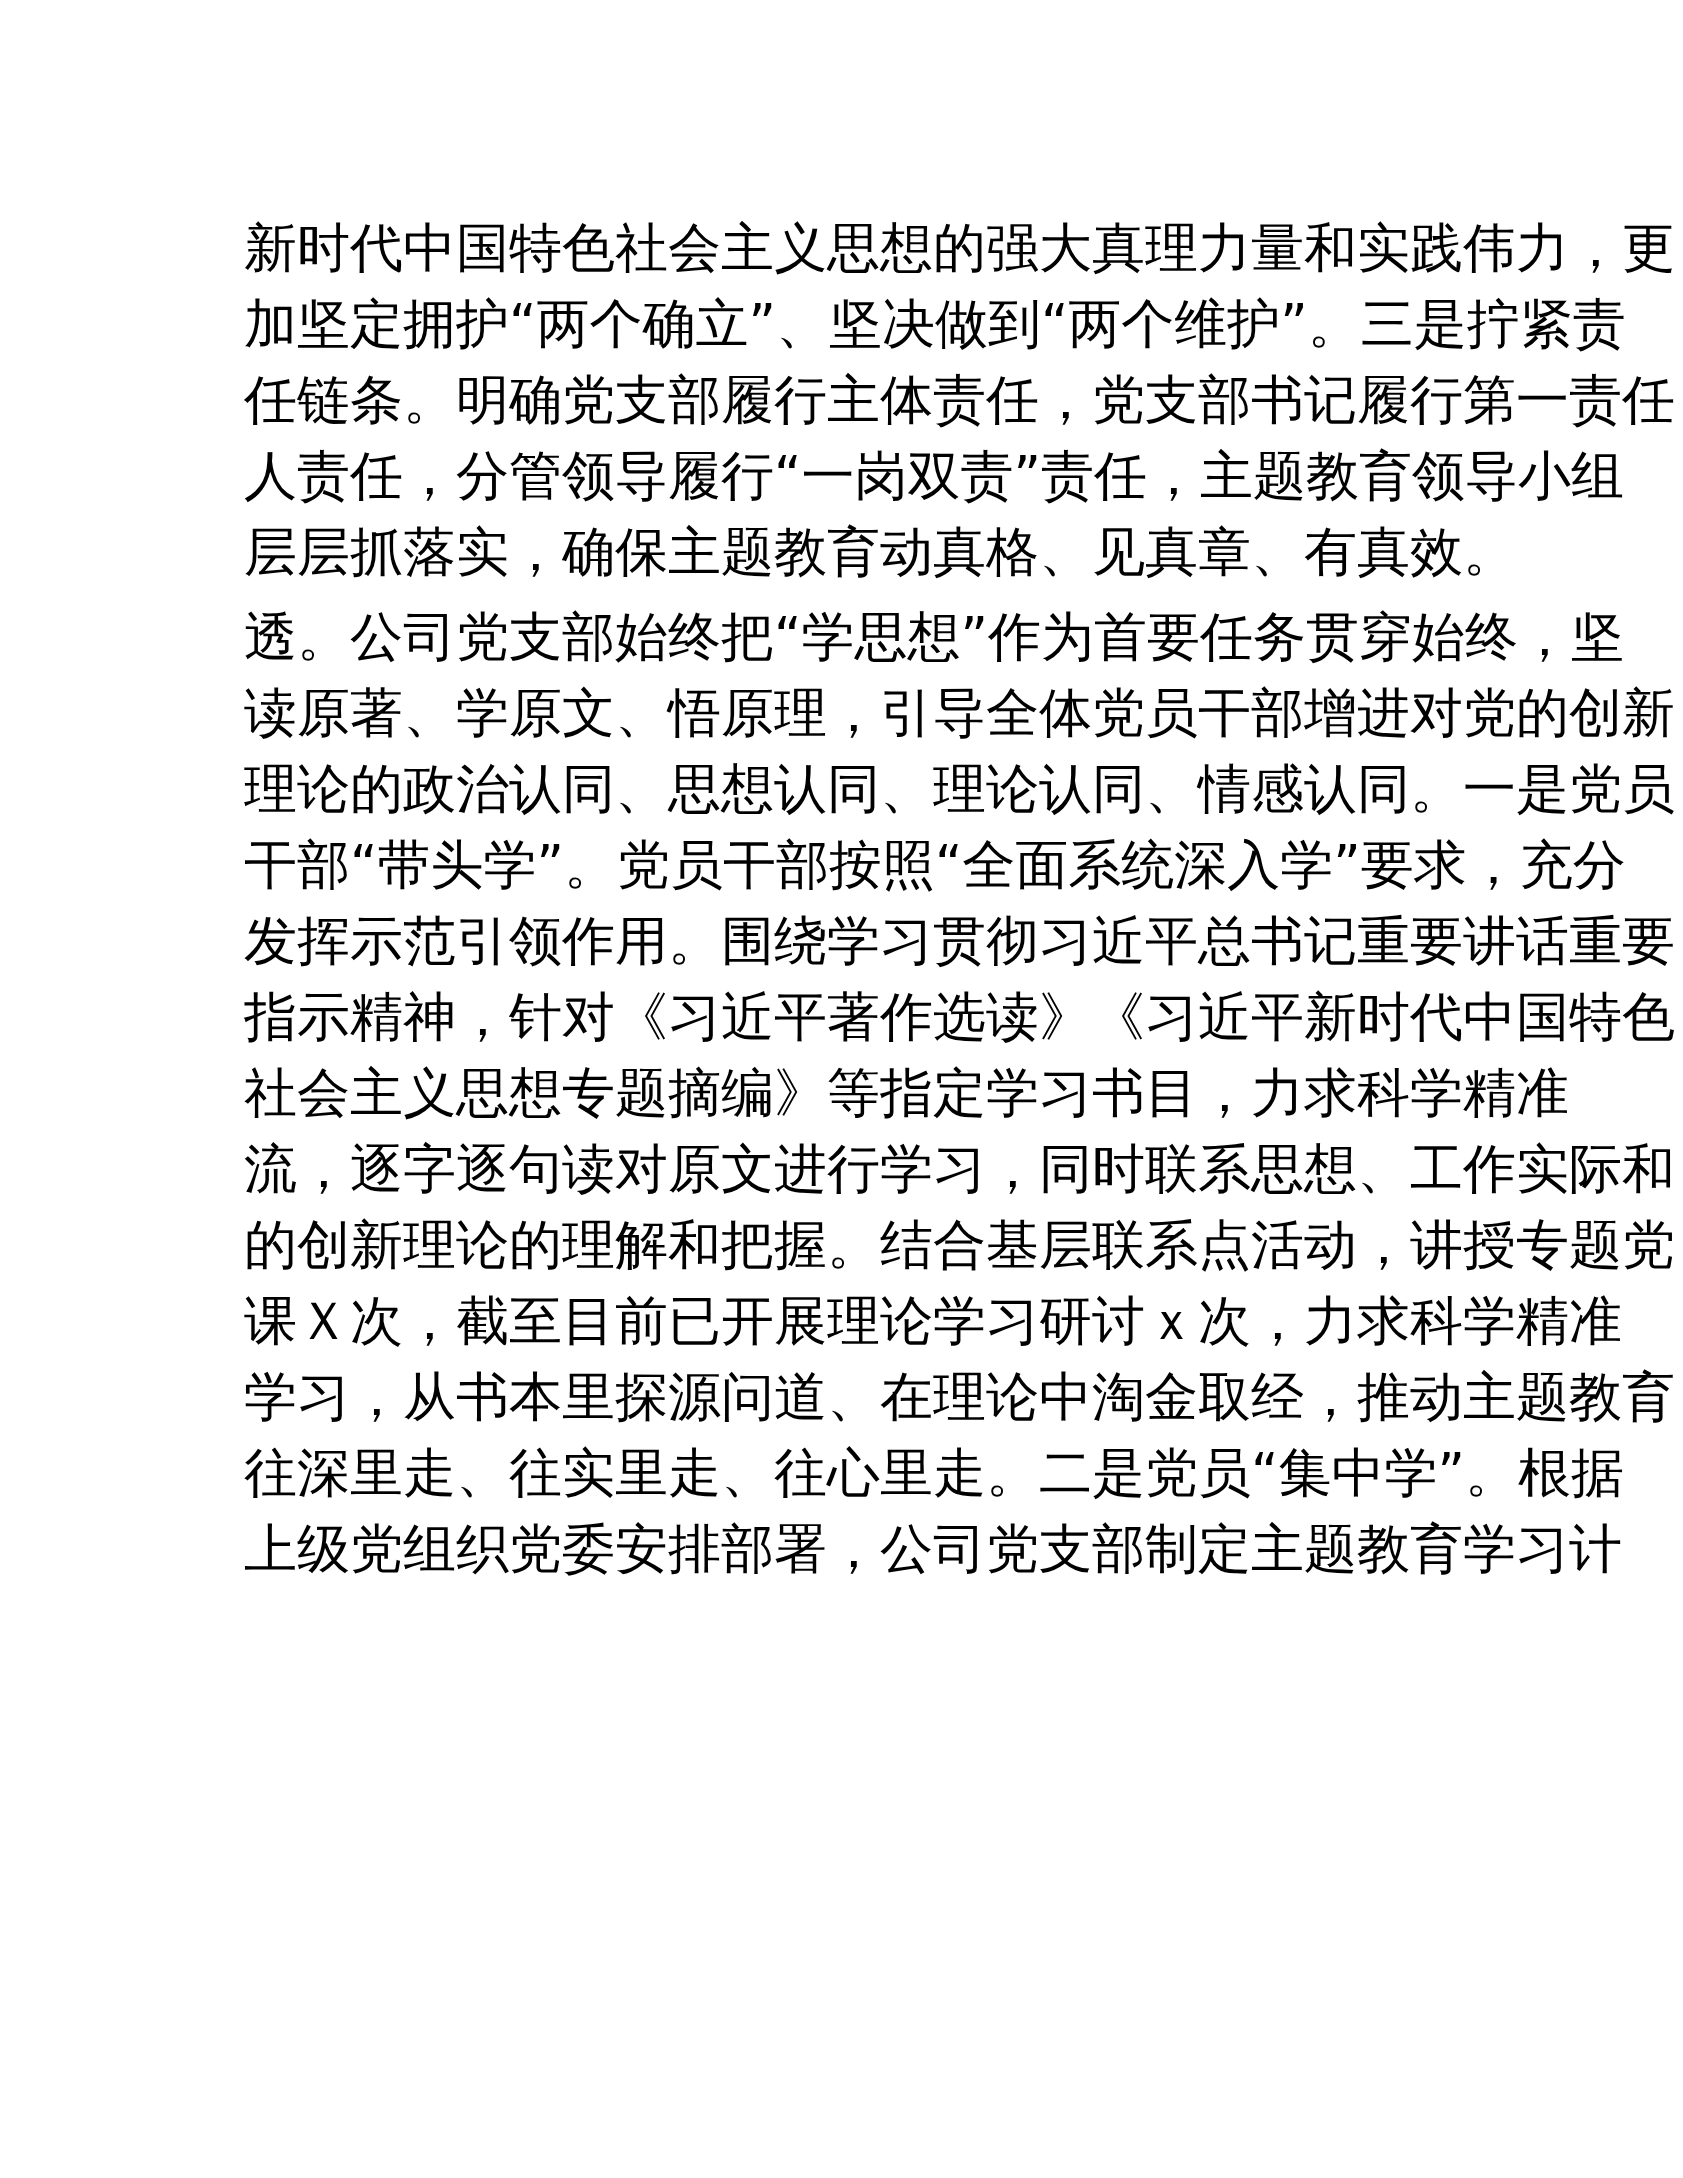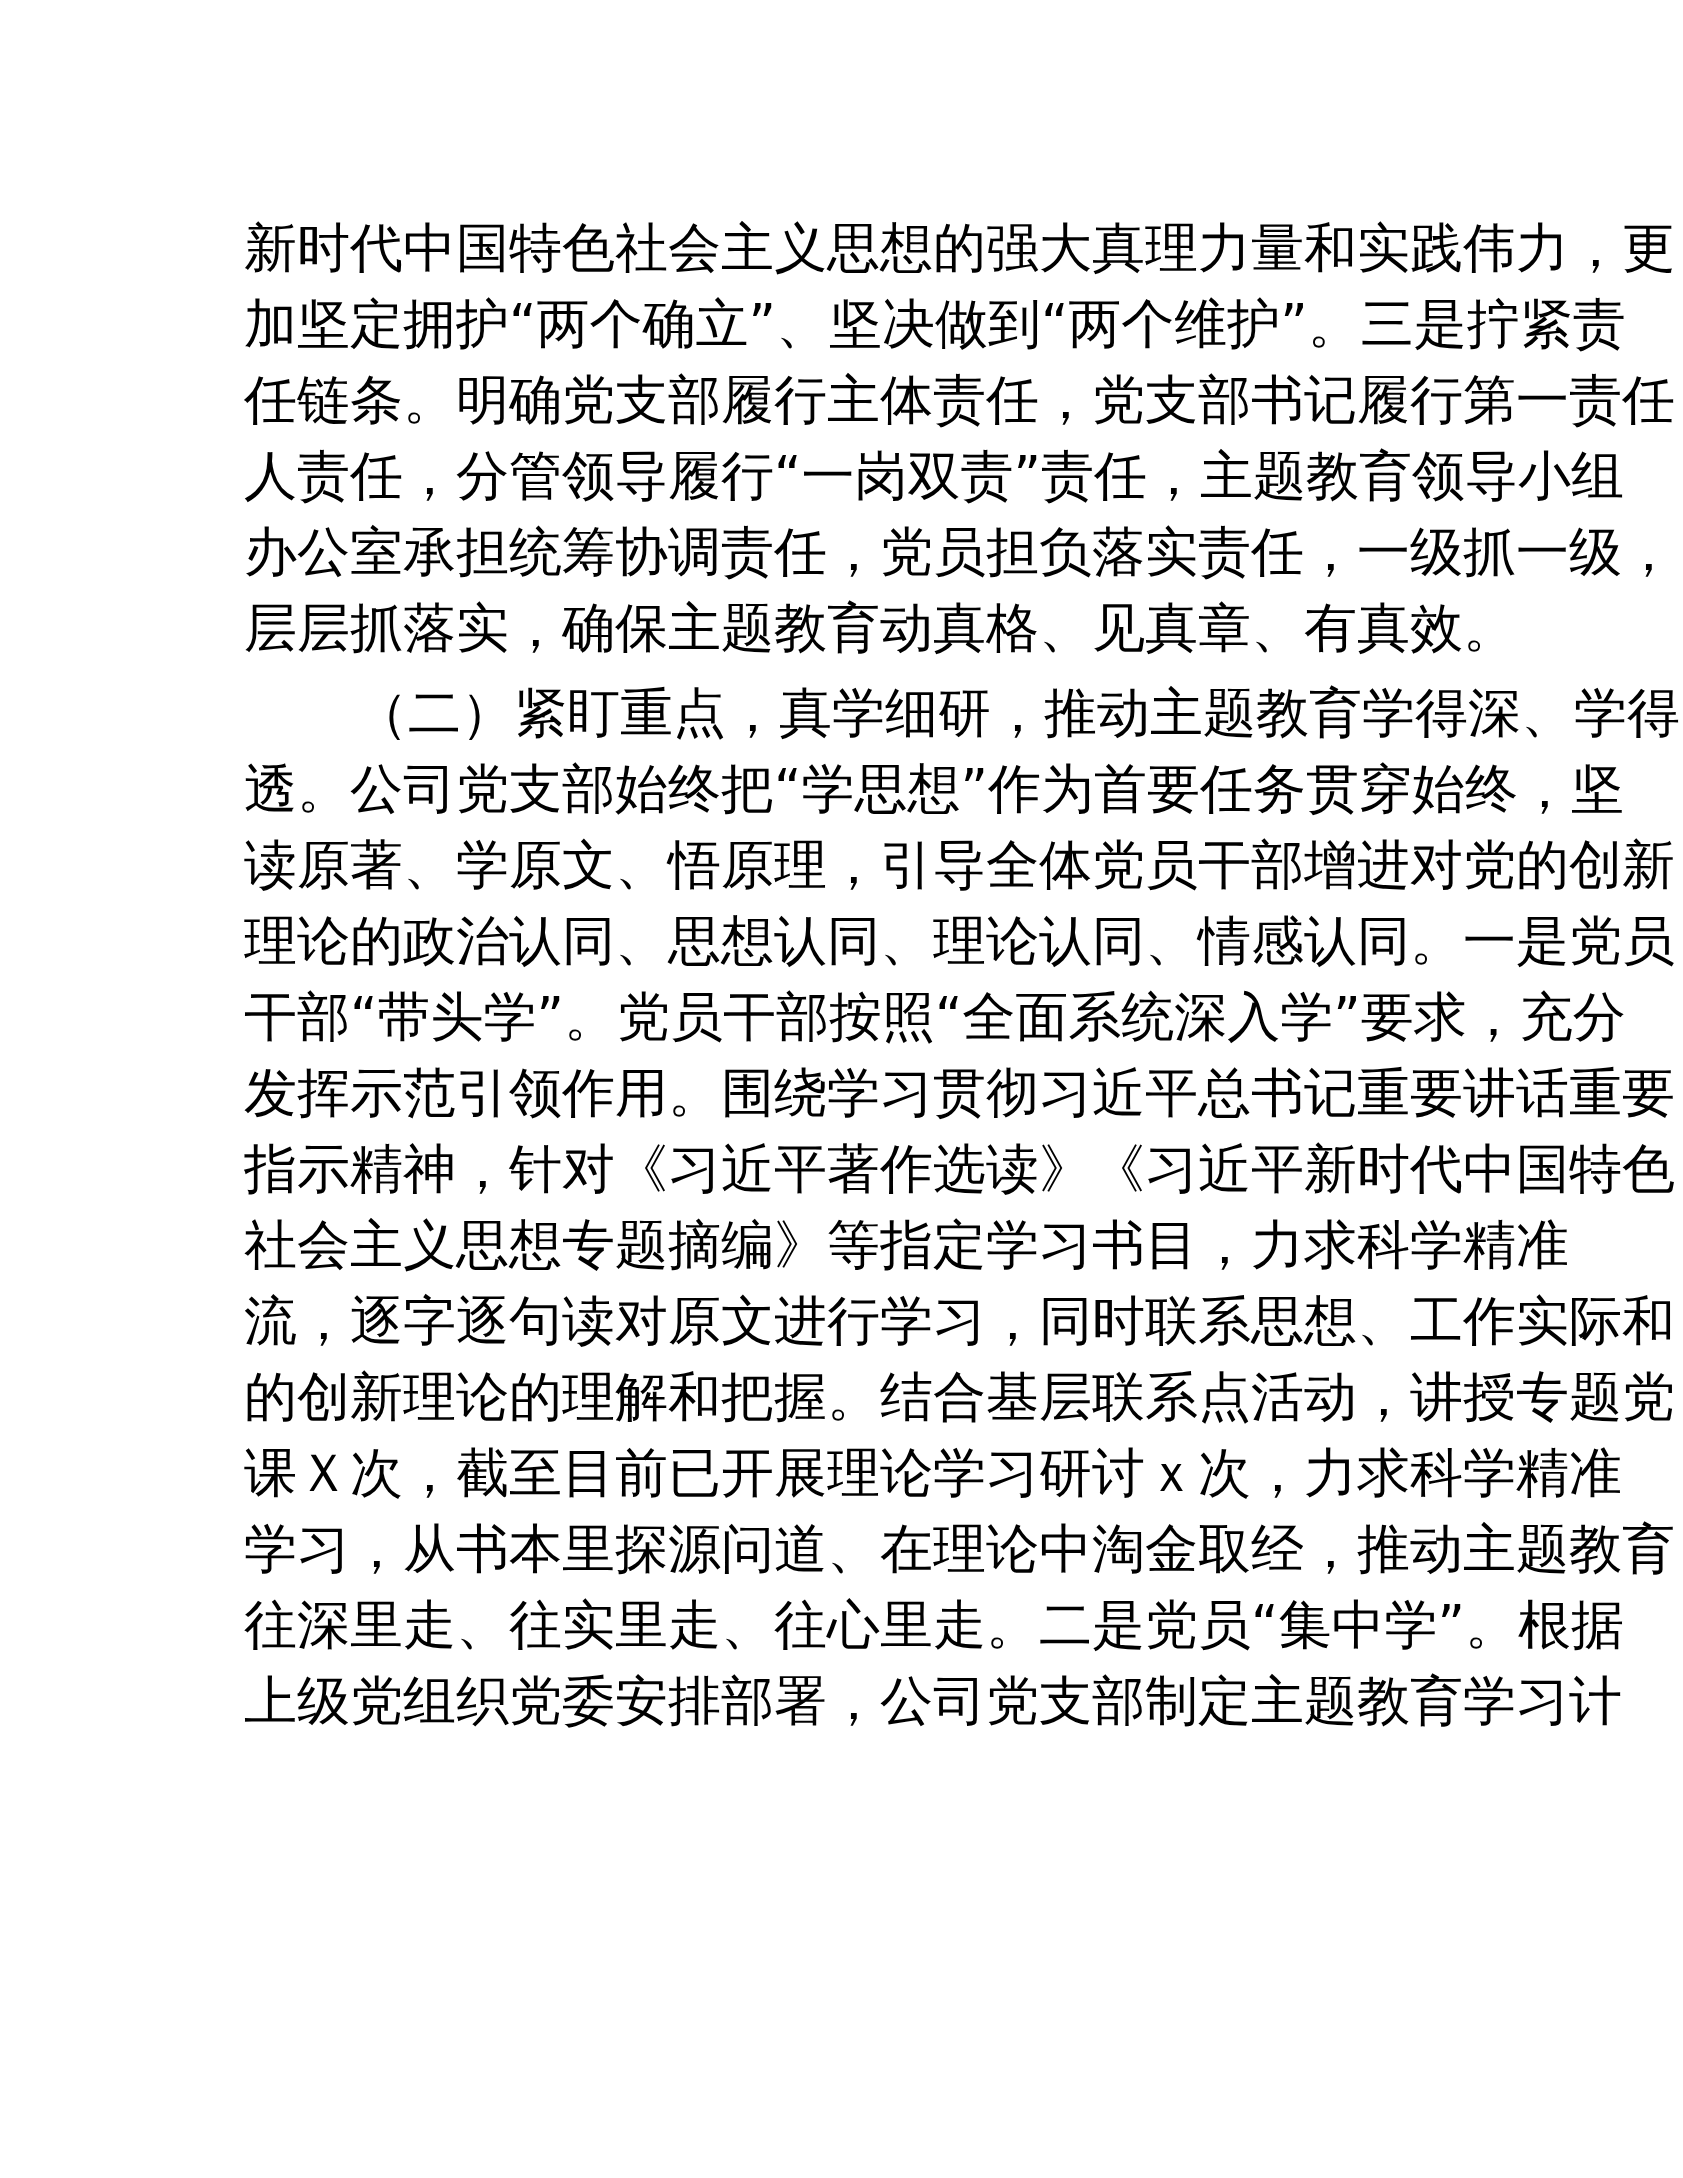--- a/index.html
+++ b/index.html
@@ -53,28 +53,26 @@
 <body>
 
 <div class="page">
   <div class="body-text">
 
     <div>
       <div class="line">新时代中国特色社会主义思想的强大真理力量和实践伟力，更</div>
       <div class="line">加坚定拥护“两个确立”、坚决做到“两个维护”。三是拧紧责</div>
       <div class="line">任链条。明确党支部履行主体责任，党支部书记履行第一责任</div>
       <div class="line">人责任，分管领导履行“一岗双责”责任，主题教育领导小组</div>
-      <div class="line">办公室承担统筹协调责任，党员担负落实责任，一级抓一级，</div>
       <div class="line last">层层抓落实，确保主题教育动真格、见真章、有真效。</div>
     </div>
 
     <div class="gap"></div>
 
     <div>
-      <div class="line indent">（二）紧盯重点，真学细研，推动主题教育学得深、学得</div>
       <div class="line">透。公司党支部始终把“学思想”作为首要任务贯穿始终，坚</div>
       <div class="line">读原著、学原文、悟原理，引导全体党员干部增进对党的创新</div>
       <div class="line">理论的政治认同、思想认同、理论认同、情感认同。一是党员</div>
       <div class="line">干部“带头学”。党员干部按照“全面系统深入学”要求，充分</div>
       <div class="line">发挥示范引领作用。围绕学习贯彻习近平总书记重要讲话重要</div>
       <div class="line">指示精神，针对《习近平著作选读》《习近平新时代中国特色</div>
       <div class="line">社会主义思想专题摘编》等指定学习书目，力求科学精准</div>
       <div class="line">流，逐字逐句读对原文进行学习，同时联系思想、工作实际和</div>
       <div class="line">的创新理论的理解和把握。结合基层联系点活动，讲授专题党</div>
       <div class="line">课Ｘ次，截至目前已开展理论学习研讨ｘ次，力求科学精准</div>

